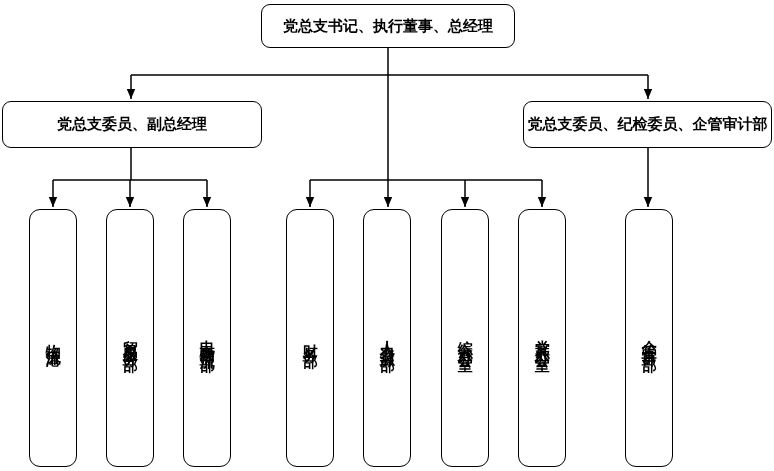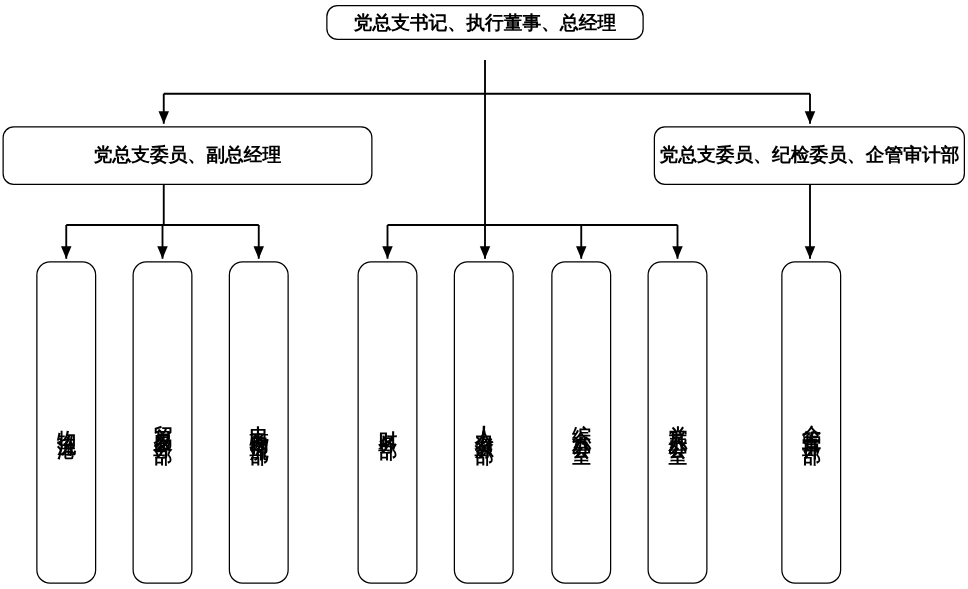--- a/index.html
+++ b/index.html
@@ -29,22 +29,22 @@
     border-radius: 9px;
     display: flex;
     align-items: center;
     justify-content: center;
     color: #000000;
     font-weight: bold;
     font-size: 15px;
     line-height: 1.1;
     white-space: nowrap;
   }
-  .node.root  { left: 261px; top: 4px;   width: 254px; height: 28px; }
-  .node.l2a   { left: 2px;   top: 101px; width: 296px; height: 47px; }
+  .node.root  { left: 261px; top: 4px;   width: 254px; height: 44px; }
+  .node.l2a   { left: 2px;   top: 101px; width: 260px; height: 47px; }
   .node.l2b   { left: 523px; top: 101px; width: 249px; height: 47px; }
   .node.dept {
     top: 209px;
     width: 48px;
     height: 258px;
     border-width: 1.4px;
     border-radius: 11px;
   }
   .node.dept span {
     writing-mode: vertical-rl;

